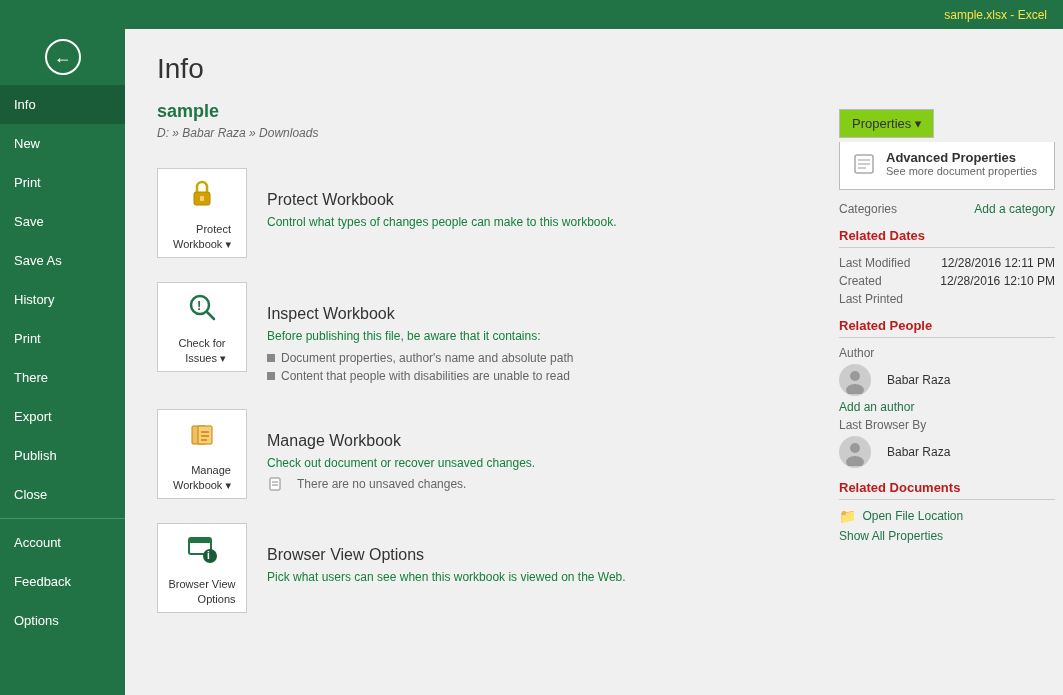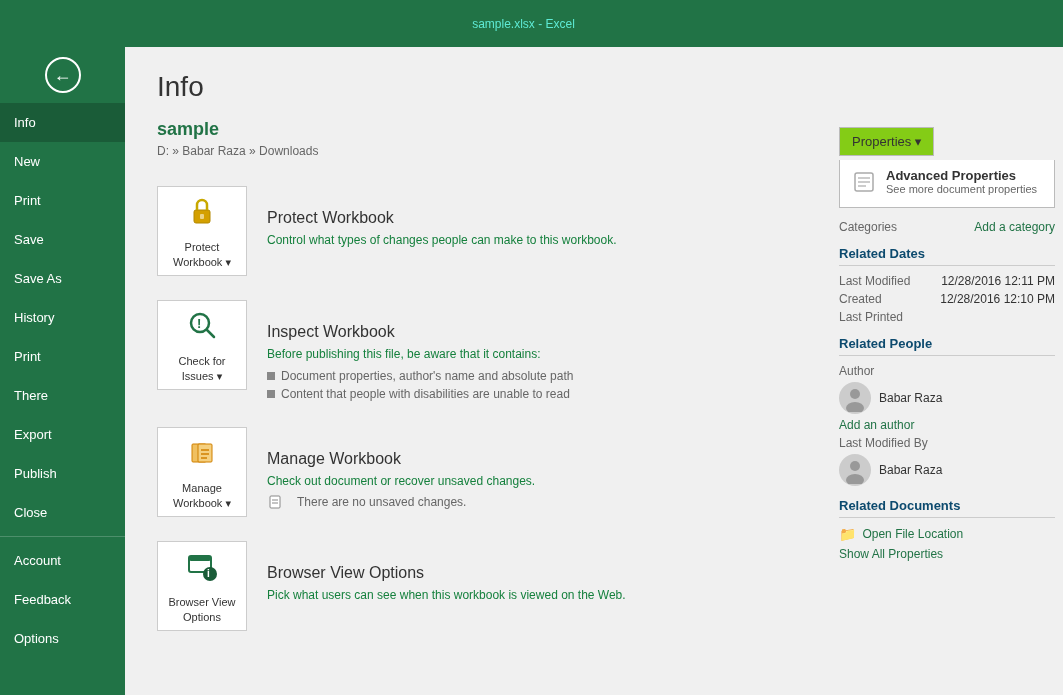--- a/index.html
+++ b/index.html
@@ -1,25 +1,25 @@
 <!DOCTYPE html>
 <html><head>
   <meta charset="utf-8">
   <style>
     * { margin: 0; padding: 0; box-sizing: border-box; }
     body { font-family: 'Segoe UI', Arial, sans-serif; font-size: 13px; background: #f0f0f0; display: flex; flex-direction: column; height: 695px; width: 1063px; overflow: hidden; }
 
     .title-bar {
-      height: 47px;
+      height: 29px;
       background: #217346;
       display: flex;
       align-items: center;
-      justify-content: center;
+      justify-content: flex-end;
       padding-right: 16px;
-      color: #5eead4;
+      color: #fde047;
       font-size: 12px;
     }
 
     .app-layout {
       display: flex;
       flex: 1;
       overflow: hidden;
     }
 
     
@@ -90,20 +90,21 @@
       font-size: 18px;
       color: #217346;
       font-weight: 600;
       margin-bottom: 4px;
     }
 
     .file-path {
       font-size: 12px;
       color: #666;
       margin-bottom: 20px;
+      font-style: italic;
     }
 
     
     .action-card {
       display: flex;
       align-items: flex-start;
       background: #f0f0f0;
       margin-bottom: 8px;
       padding: 8px 0;
     }
@@ -124,21 +125,21 @@
 
     .card-icon {
       font-size: 28px;
       margin-bottom: 4px;
       color: #217346;
     }
 
     .card-icon-label {
       font-size: 11px;
       color: #333;
-      text-align: center;
+      text-align: right;
       line-height: 1.3;
     }
 
     .card-content {
       flex: 1;
       padding-top: 4px;
     }
 
     .card-title {
       font-size: 16px;
@@ -253,36 +254,36 @@
     }
 
     .prop-value {
       color: #333;
       text-align: right;
     }
 
     .section-title {
       font-size: 13px;
       font-weight: 600;
-      color: #0c4a6e;
+      color: #b91c1c;
       margin-bottom: 8px;
       border-bottom: 1px solid #ccc;
       padding-bottom: 4px;
     }
 
     .prop-link {
       color: #217346;
       cursor: pointer;
       font-size: 12px;
     }
 
     .person-row {
       display: flex;
       align-items: center;
-      gap: 8px;
+      gap: 16px;
       margin-bottom: 4px;
     }
 
     .avatar {
       width: 32px;
       height: 32px;
       border-radius: 50%;
       background: #ccc;
       display: flex;
       align-items: center;
@@ -501,21 +502,21 @@
               <circle cx="14" cy="10" r="5" fill="#999"></circle>
               <ellipse cx="14" cy="24" rx="9" ry="6" fill="#999"></ellipse>
             </svg>
           </div>
           <span class="person-name">Babar Raza</span>
         </div>
         <div class="prop-row">
           <span class="prop-link">Add an author</span>
         </div>
         <div class="prop-row">
-          <span class="prop-label">Last Modified By</span>
+          <span class="prop-label">Last Browser By</span>
         </div>
         <div class="person-row">
           <div class="avatar">
             <svg width="28" height="28" viewBox="0 0 28 28">
               <circle cx="14" cy="10" r="5" fill="#999"></circle>
               <ellipse cx="14" cy="24" rx="9" ry="6" fill="#999"></ellipse>
             </svg>
           </div>
           <span class="person-name">Babar Raza</span>
         </div>

